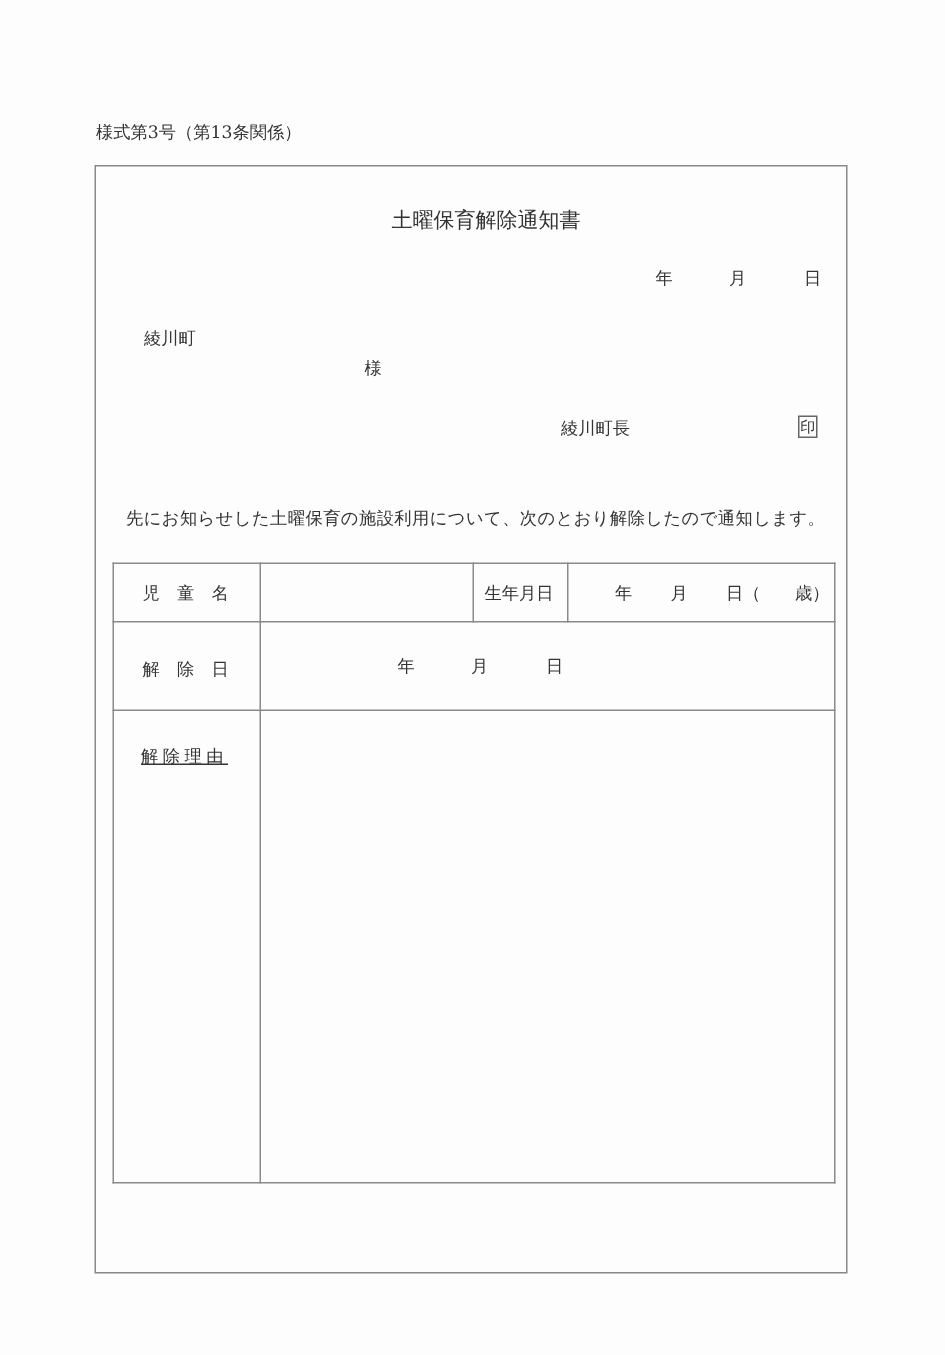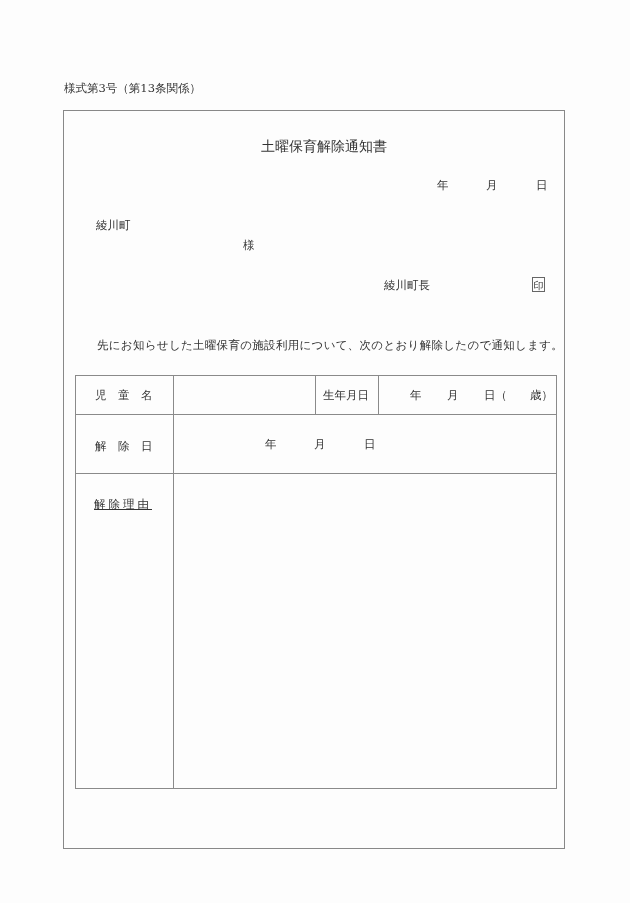--- a/index.html
+++ b/index.html
@@ -24,31 +24,31 @@
       width: 502px; height: 739px;
       border: 1px solid #888;
       box-sizing: border-box;
     }
     .title { left: 261px; top: 138px; font-size: 14px; }
     .date-y { left: 437px; top: 178px; }
     .date-m { left: 486px; top: 178px; }
     .date-d { left: 536px; top: 178px; }
     .addressee { left: 96px; top: 218px; }
     .sama { left: 243px; top: 238px; }
-    .mayor { left: 384px; top: 278px; }
+    .mayor { left: 374px; top: 278px; }
     .seal {
       left: 532px; top: 277px;
       width: 13px; height: 15px;
       border: 1px solid #666;
       font-size: 10px;
       line-height: 15px;
       text-align: center;
       box-sizing: border-box;
     }
-    .body-text { left: 84px; top: 338px; font-size: 11.5px; letter-spacing: 0.3px; margin-left: 13px; }
+    .body-text { left: 84px; top: 338px; font-size: 11.5px; letter-spacing: 0.3px; }
 
     .tbl-line { position: absolute; background: #8a8a8a; }
     .cell-text { position: absolute; white-space: nowrap; }
   </style>
 </head>
 <body>
 
 <div class="abs form-ref">様式第3号（第13条関係）</div>
 
 <div class="outer"></div>

